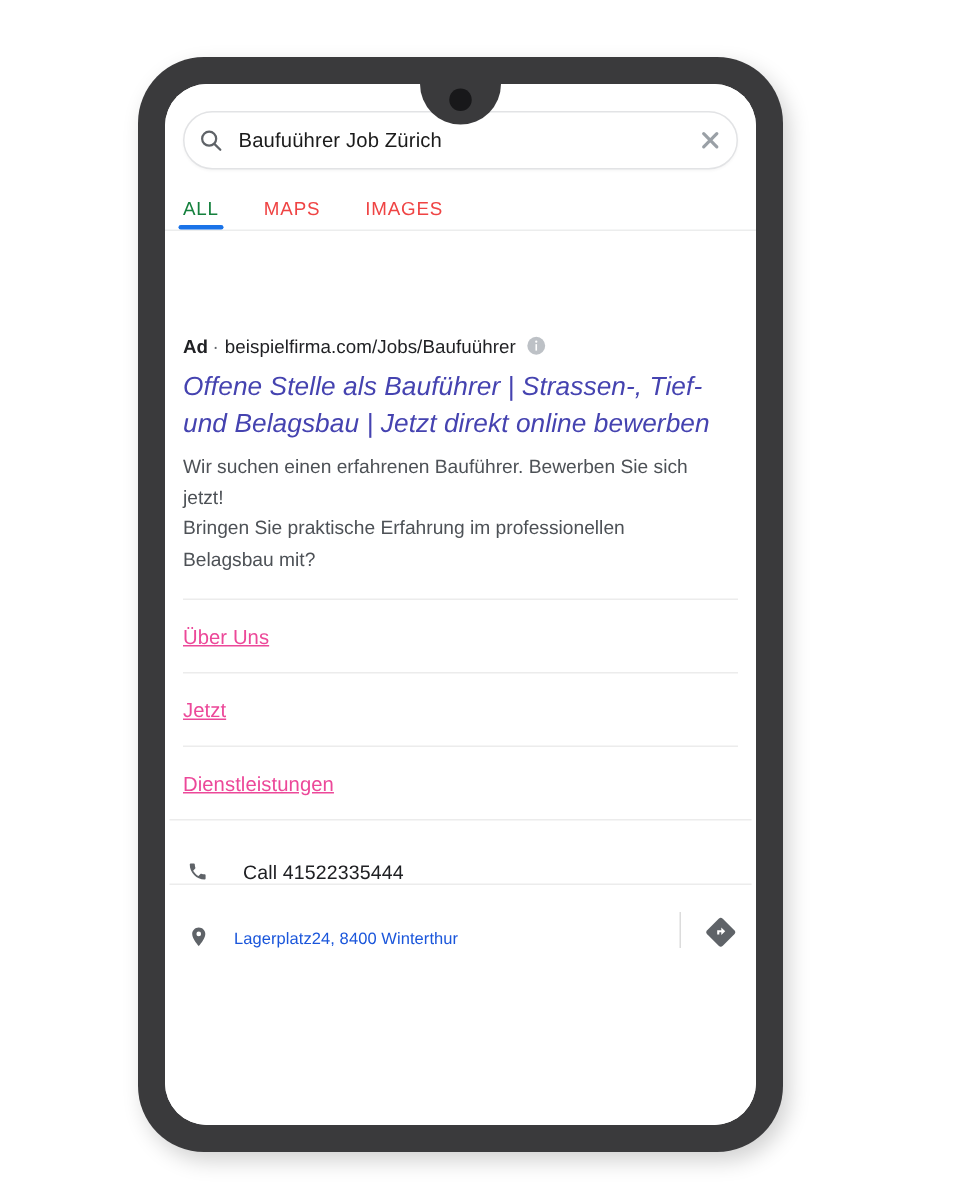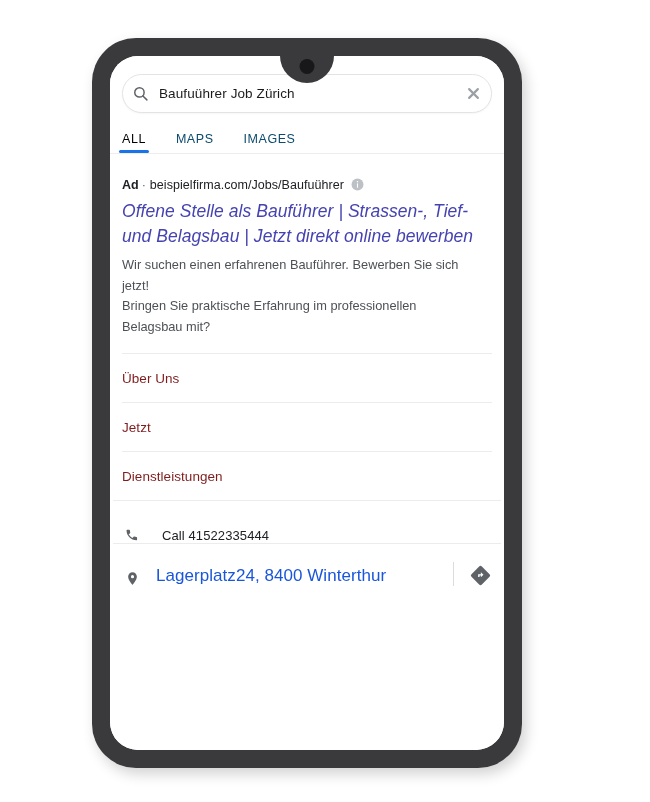--- a/index.html
+++ b/index.html
@@ -117,27 +117,27 @@
     align-items: flex-end;
     height: 33px;
     padding: 0 12px;
     margin-top: 8px;
     border-bottom: 1px solid #eceded;
     position: relative;
   }
   .tab {
     font-size: 12.5px;
     letter-spacing: 0.55px;
-    color: #0c4a6e;
+    color: #ef4444;
     padding: 0 0 7px 0;
     margin-right: 30px;
     position: relative;
     cursor: pointer;
   }
-  .tab.active { color: #000000; }
+  .tab.active { color: #15803d; }
   .tab.active::after {
     content: "";
     position: absolute;
     left: -3px;
     right: -3px;
     bottom: 0;
     height: 3px;
     background: #1a73e8;
     border-radius: 2px;
   }
@@ -145,20 +145,21 @@
   
   .ad {
     padding: 24px 12px 0 12px;
   }
   .ad-head {
     display: flex;
     align-items: flex-start;
     font-size: 12.5px;
     color: #202124;
     margin-bottom: 7px;
+    margin-top: 46px;
   }
   .ad-badge {
     font-weight: bold;
     color: #202124;
     font-size: 12.5px;
   }
   .ad-dot {
     margin: 0 4px 0 3px;
     color: #5f6368;
     font-size: 12.5px;
@@ -198,22 +199,23 @@
   }
   .sitelink {
     border-top: 1px solid #ececec;
     height: 49px;
     display: flex;
     align-items: center;
     cursor: pointer;
   }
   .sitelink span {
     font-size: 13.5px;
-    color: #7f1d1d;
+    color: #ec4899;
     letter-spacing: 0.05px;
+    text-decoration: underline;
   }
 
   
   .extensions { padding: 0 12px; }
   .ext-row {
     border-top: 1px solid #ececec;
     display: flex;
     align-items: center;
     height: 43px;
     cursor: pointer;
@@ -227,21 +229,21 @@
     justify-content: flex-start;
     padding-left: 3px;
   }
   .call-label {
     font-size: 13px;
     color: #202124;
     letter-spacing: 0.1px;
     padding-left: 6px;
   }
   .addr-label {
-    font-size: 17px;
+    font-size: 11px;
     color: #1a56db;
     letter-spacing: 0.05px;
     flex: 1 1 auto;
   }
   .dir-sep {
     width: 1px;
     height: 24px;
     background: #dcdcdc;
     margin-right: 14px;
     flex: none;

